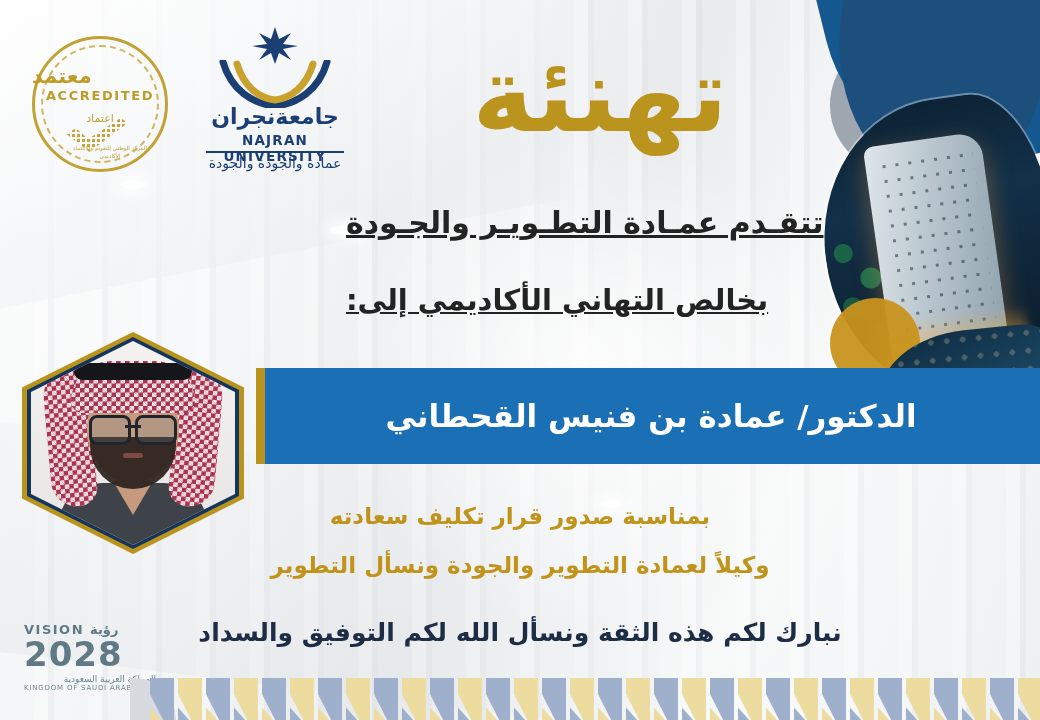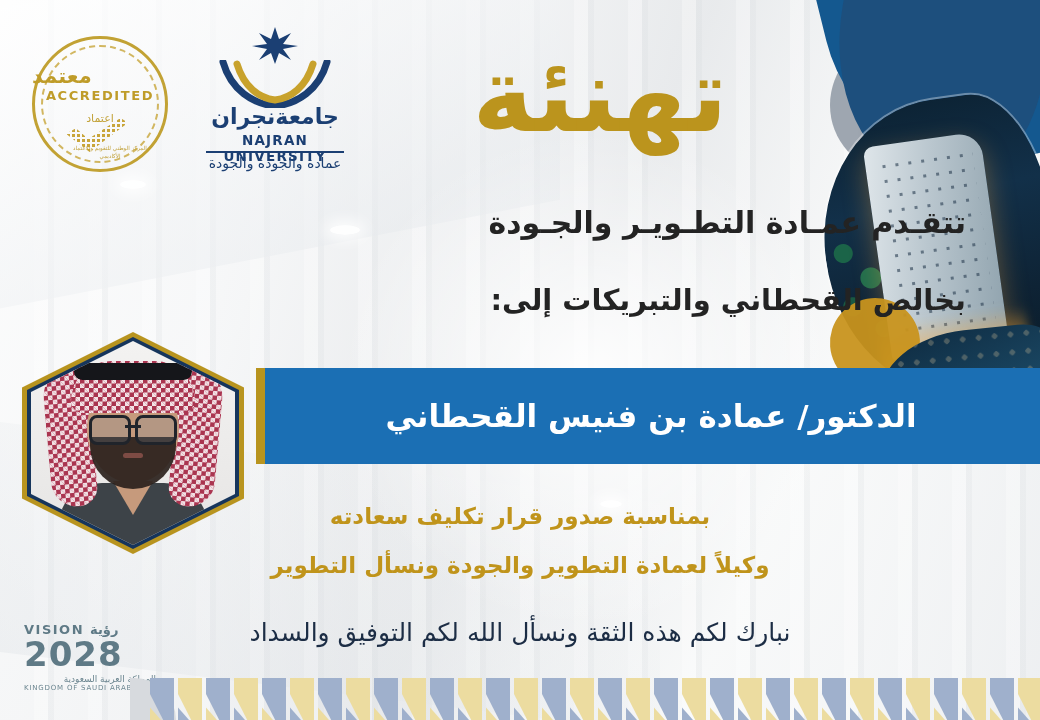--- a/index.html
+++ b/index.html
@@ -96,22 +96,22 @@
   .nu-en{position:absolute;left:0;right:0;top:108px;font-size:13.5px;font-weight:bold;
     color:#1b3f73;letter-spacing:1.2px;}
   .nu-rule{position:absolute;left:10px;right:10px;top:127px;height:1.5px;background:#1b3f73;}
   .nu-sub{position:absolute;left:0;right:0;top:131px;font-size:14px;color:#1b3f73;direction:rtl;}
 
   
   .calligraphy{position:absolute;right:300px;top:34px;width:280px;text-align:center;
     font-size:104px;font-weight:bold;color:#bb941d;direction:rtl;line-height:1.18;
     font-family:"DejaVu Sans","Liberation Sans",sans-serif;}
 
-  .line1,.line2{position:absolute;right:74px;width:640px;text-align:right;direction:rtl;
-    color:#232323;font-weight:bold;}
+  .line1,.line2{position:absolute;right:54px;width:640px;text-align:left;direction:rtl;
+    color:#232323;font-weight:bold;text-decoration:underline;}
   .line1{top:205px;font-size:30px;letter-spacing:1px;}
   .line2{top:283px;font-size:29px;letter-spacing:.5px;}
 
   
   .banner{position:absolute;left:262px;right:0;top:368px;height:96px;background:#1b6fb4;}
   .banner-gold{position:absolute;left:256px;top:368px;width:9px;height:96px;background:#b8941f;}
   .banner-txt{position:absolute;left:262px;right:0;top:368px;height:96px;
     display:flex;align-items:center;justify-content:center;
     color:#ffffff;font-size:31px;font-weight:bold;direction:rtl;letter-spacing:.4px;}
 
@@ -155,21 +155,21 @@
     width:150px;height:62px;border-radius:44px 44px 0 0;background:#3d4348;}
   .p-collar{position:absolute;left:50%;bottom:30px;transform:translateX(-50%);
     width:40px;height:34px;background:#c69a7c;clip-path:polygon(50% 100%,0 0,100% 0);}
 
   
   .gold1,.gold2{position:absolute;right:140px;width:760px;text-align:center;direction:rtl;
     color:#c0941b;font-weight:bold;}
   .gold1{top:503px;font-size:23px;}
   .gold2{top:552px;font-size:23px;}
   .blue-line{position:absolute;right:140px;top:618px;width:760px;text-align:center;direction:rtl;
-    color:#1c2d45;font-weight:normal;font-size:25px;}
+    color:#1c2d45;font-weight:bold;font-size:25px;}
 
   
   .v2030{position:absolute;left:24px;bottom:28px;width:132px;}
   .v2030 .top{font-size:13px;color:#5f7a86;letter-spacing:1.5px;font-weight:bold;}
   .v2030 .top .ar{color:#5f7a86;font-size:13px;}
   .v2030 .num{font-size:34px;font-weight:bold;color:#5f7a86;letter-spacing:1px;line-height:1.05;}
   .v2030 .ar2{font-size:9px;color:#6c8690;margin-top:1px;direction:rtl;}
   .v2030 .en2{font-size:7px;color:#6c8690;letter-spacing:.8px;}
 
   
@@ -232,21 +232,21 @@
       <path d="M18 4 C25 27 40 38 56 40 C72 38 87 27 94 4" stroke="#c8a22c" stroke-width="7" fill="none" stroke-linecap="round"></path>
     </svg>
     <div class="nu-ar">جامعةنجران</div>
     <div class="nu-en">NAJRAN UNIVERSITY</div>
     <div class="nu-rule"></div>
     <div class="nu-sub">عمادة والجودة والجودة</div>
   </div>
 
   <div class="calligraphy">تهنئة</div>
   <div class="line1">تتقـدم عمـادة التطـويـر والجـودة</div>
-  <div class="line2">بخالص القحطاني والتبريكات إلى:</div>
+  <div class="line2">بخالص التهاني الأكاديمي إلى:</div>
 
   <div class="banner"></div>
   <div class="banner-gold"></div>
   <div class="banner-txt">الدكتور/ عمادة بن فنيس القحطاني</div>
 
   <div class="hex-wrap">
     <div class="hex-gold"></div>
     <div class="hex-navy"></div>
     <div class="hex-photo">
       <div class="p-body"></div>

